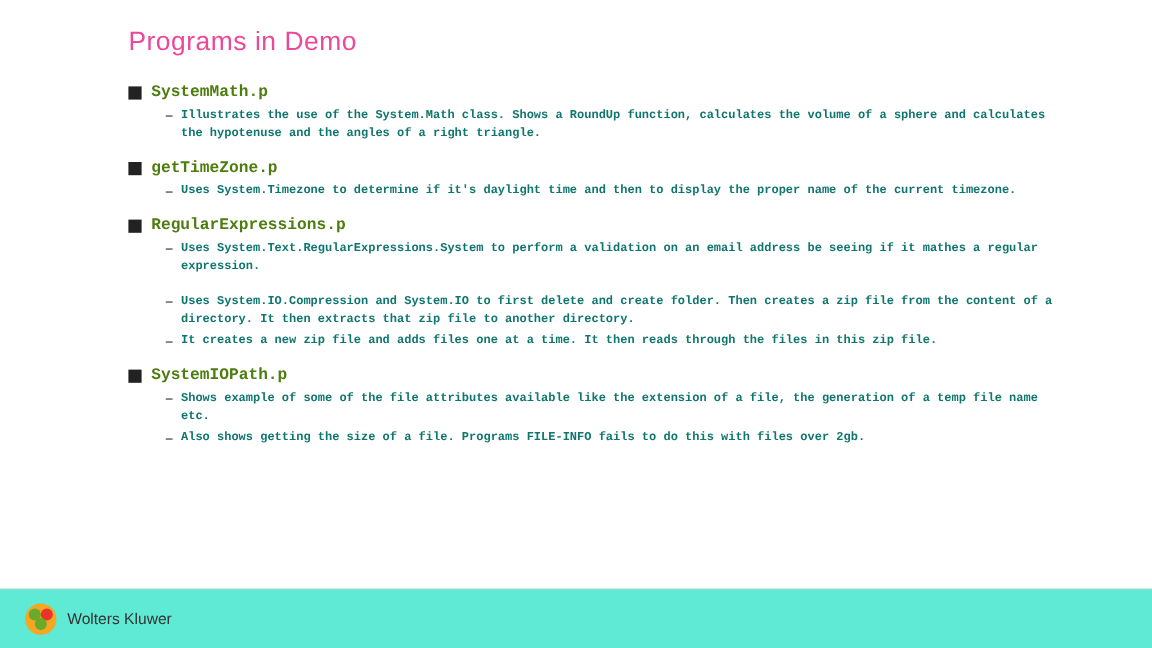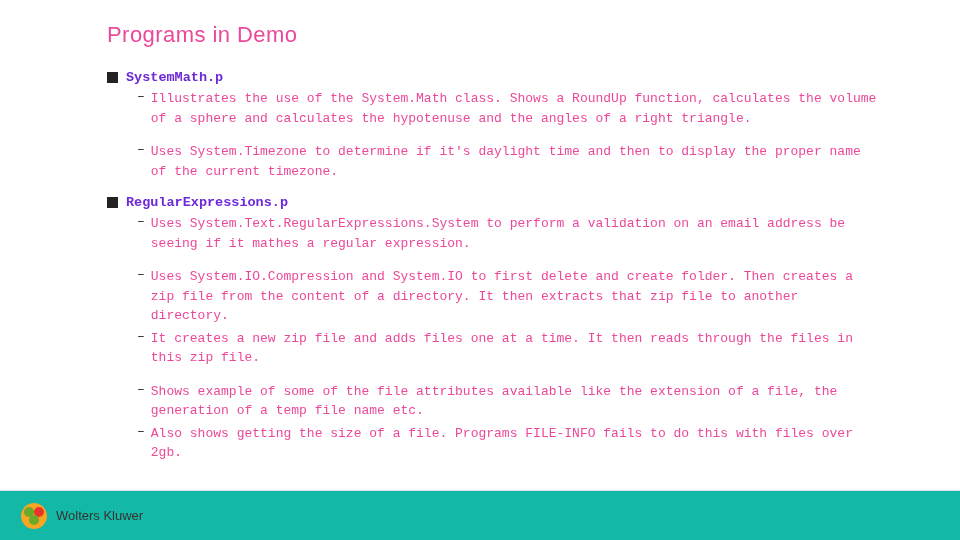--- a/index.html
+++ b/index.html
@@ -49,21 +49,21 @@
       height: 11px;
       background: #222;
       display: inline-block;
       flex-shrink: 0;
     }
 
     .program-name {
       font-family: 'Courier New', Courier, monospace;
       font-size: 13.5px;
       font-weight: bold;
-      color: #6d28d9;
+      color: #4d7c0f;
     }
 
     .desc-list {
       list-style: none;
       margin-left: 30px;
     }
 
     .desc-item {
       display: flex;
       align-items: flex-start;
@@ -71,32 +71,33 @@
       margin-bottom: 3px;
     }
 
     .dash {
       flex-shrink: 0;
       color: #222;
     }
 
     .desc-text {
       font-family: 'Courier New', Courier, monospace;
-      font-size: 13px;
-      color: #ec4899;
+      font-size: 10px;
+      color: #0f766e;
       line-height: 1.5;
+      font-weight: bold;
     }
 
     .footer {
       position: absolute;
       bottom: 0;
       left: 0;
       right: 0;
       height: 50px;
-      background: #14b8a6;
+      background: #5eead4;
       border-top: 1px solid #e0e0e0;
       display: flex;
       align-items: center;
       padding: 0 20px;
       gap: 10px;
     }
 
     .wk-logo {
       display: flex;
       align-items: center;
@@ -128,20 +129,24 @@
           <span class="program-name">SystemMath.p</span>
         </div>
         <ul class="desc-list">
           <li class="desc-item">
             <span class="dash">–</span>
             <span class="desc-text">Illustrates the use of the System.Math class. Shows a RoundUp function, calculates the volume of a sphere and calculates the hypotenuse and the angles of a right triangle.</span>
           </li>
         </ul>
       </li>
       <li class="program-item">
+        <div class="program-header">
+          <span class="bullet-square"></span>
+          <span class="program-name">getTimeZone.p</span>
+        </div>
         <ul class="desc-list">
           <li class="desc-item">
             <span class="dash">–</span>
             <span class="desc-text">Uses System.Timezone to determine if it's daylight time and then to display the proper name of the current timezone.</span>
           </li>
         </ul>
       </li>
       <li class="program-item">
         <div class="program-header">
           <span class="bullet-square"></span>
@@ -160,20 +165,24 @@
             <span class="dash">–</span>
             <span class="desc-text">Uses System.IO.Compression and System.IO to first delete and create folder. Then creates a zip file from the content of a directory. It then extracts that zip file to another directory.</span>
           </li>
           <li class="desc-item">
             <span class="dash">–</span>
             <span class="desc-text">It creates a new zip file and adds files one at a time. It then reads through the files in this zip file.</span>
           </li>
         </ul>
       </li>
       <li class="program-item">
+        <div class="program-header">
+          <span class="bullet-square"></span>
+          <span class="program-name">SystemIOPath.p</span>
+        </div>
         <ul class="desc-list">
           <li class="desc-item">
             <span class="dash">–</span>
             <span class="desc-text">Shows example of some of the file attributes available like the extension of a file, the generation of a temp file name etc.</span>
           </li>
           <li class="desc-item">
             <span class="dash">–</span>
             <span class="desc-text">Also shows getting the size of a file. Programs FILE-INFO fails to do this with files over 2gb.</span>
           </li>
         </ul>

